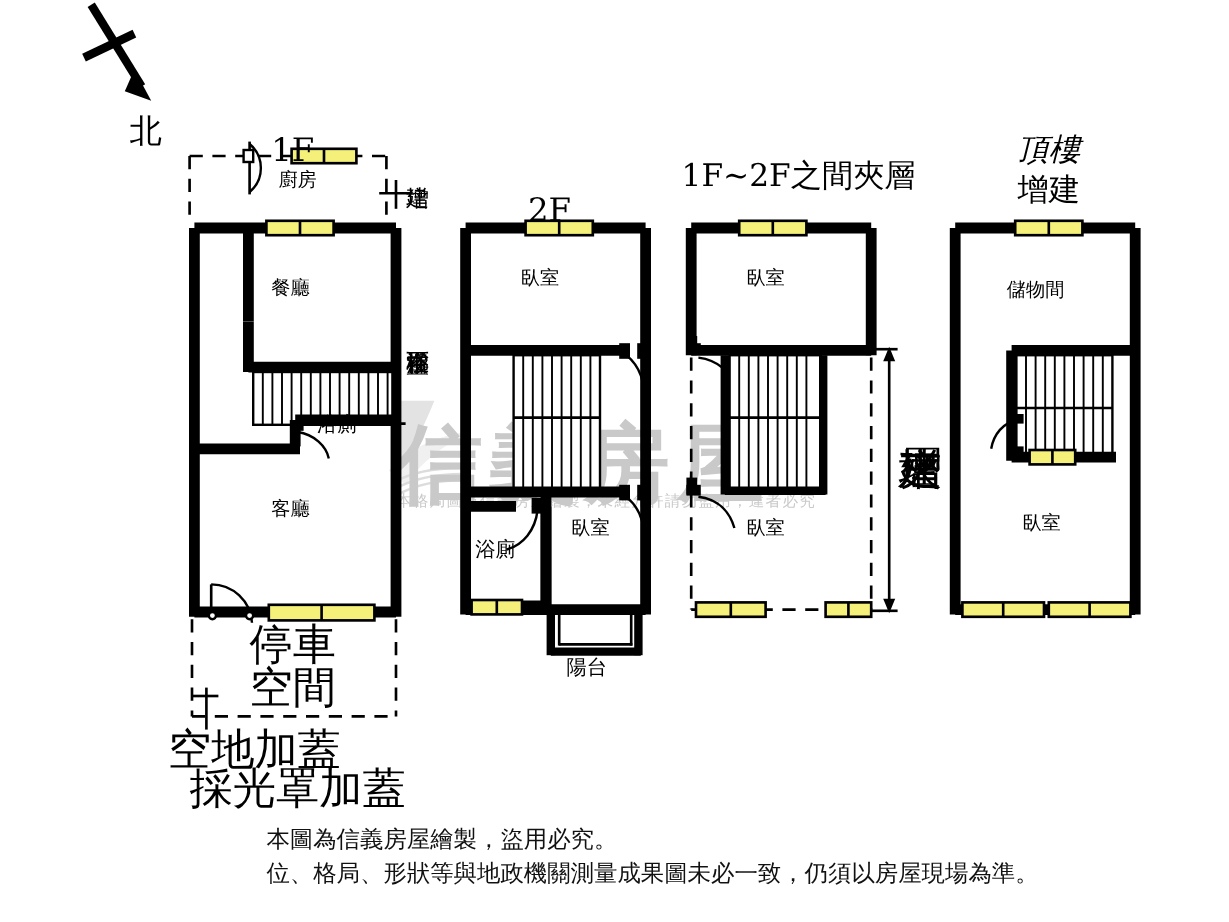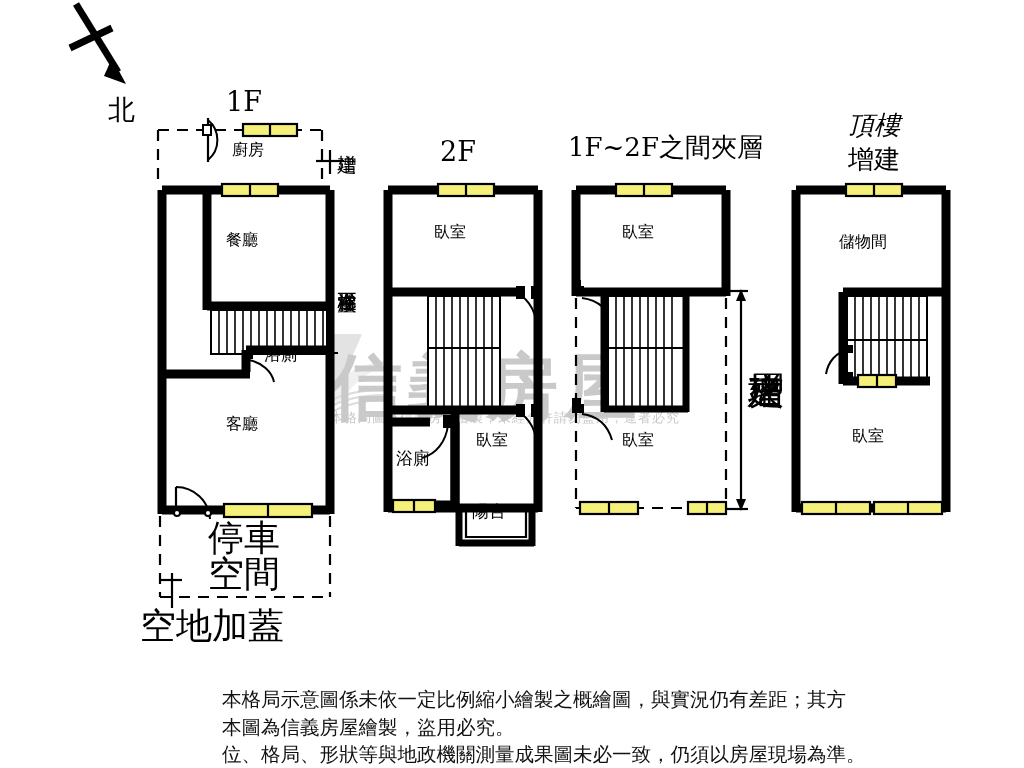--- a/index.html
+++ b/index.html
@@ -40,20 +40,21 @@
     text-orientation: upright;
     line-height: 1.0;
   }
   .title-cn {
     font-size: 26px;
     font-weight: 400;
   }
   .title-en {
     font-size: 27px;
     font-family: "DejaVu Serif", "Liberation Serif", serif;
+    margin-top: 24px;
   }
   .room {
     font-size: 16px;
   }
   .room-sm {
     font-size: 17px;
   }
   .note-side {
     font-size: 19px;
   }
@@ -416,36 +417,36 @@
   <div class="lbl title-en" style="left:226px; top:88px;">1F</div>
   <div class="lbl room" style="left:232px; top:142px;">廚房</div>
   <div class="lbl room" style="left:226px; top:232px;">餐廳</div>
   <div class="lbl room" style="left:226px; top:416px;">客廳</div>
   <div class="lbl room-sm" style="left:264px; top:345px;">浴廁</div>
   <div class="lbl vert note-side" style="left:338px; top:140px; height:62px;">增建</div>
   <div class="lbl vert note-side" style="left:338px; top:278px; height:145px;">浴室在樓梯下</div>
   <div class="lbl note-big" style="left:208px; top:519px;">停車</div>
   <div class="lbl note-big" style="left:208px; top:555px;">空間</div>
   <div class="lbl note-big" style="left:140px; top:607px;">空地加蓋</div>
+  <div class="lbl note-big" style="left:158px; top:639px;">採光罩加蓋</div>
 
   <div class="lbl title-en" style="left:440px; top:138px;">2F</div>
   <div class="lbl room" style="left:434px; top:224px;">臥室</div>
   <div class="lbl room" style="left:476px; top:432px;">臥室</div>
   <div class="lbl room-sm" style="left:396px; top:449px;">浴廁</div>
-  <div class="lbl room-sm" style="left:472px; top:502px;">陽台</div>
+  <div class="lbl room-sm" style="left:472px; top:548px;">陽台</div>
 
   <div class="lbl title-cn" style="left:568px; top:134px;text-align:center;">1F~2F之間夾層</div>
   <div class="lbl room" style="left:622px; top:224px;">臥室</div>
   <div class="lbl room" style="left:622px; top:432px;">臥室</div>
   <div class="lbl vert note-big" style="left:748px; top:344px; height:140px;">夾層增建</div>
 
   <div class="lbl title-cn" style="left:848px; top:112px;font-style:italic;">頂樓</div>
   <div class="lbl title-cn" style="left:848px; top:146px;">增建</div>
   <div class="lbl room-sm" style="left:839px; top:234px; font-size:16px;">儲物間</div>
   <div class="lbl room" style="left:852px; top:428px;">臥室</div>
 
   <div class="disclaimer">
-    <div>本格局示意圖係未依一定比例縮小繪製之概繪圖，與實況仍有差距；其方</div>
     <div>本圖為信義房屋繪製，盜用必究。</div>
     <div>位、格局、形狀等與地政機關測量成果圖未必一致，仍須以房屋現場為準。</div>
   </div>
 
 </div>
 
 </body></html>

